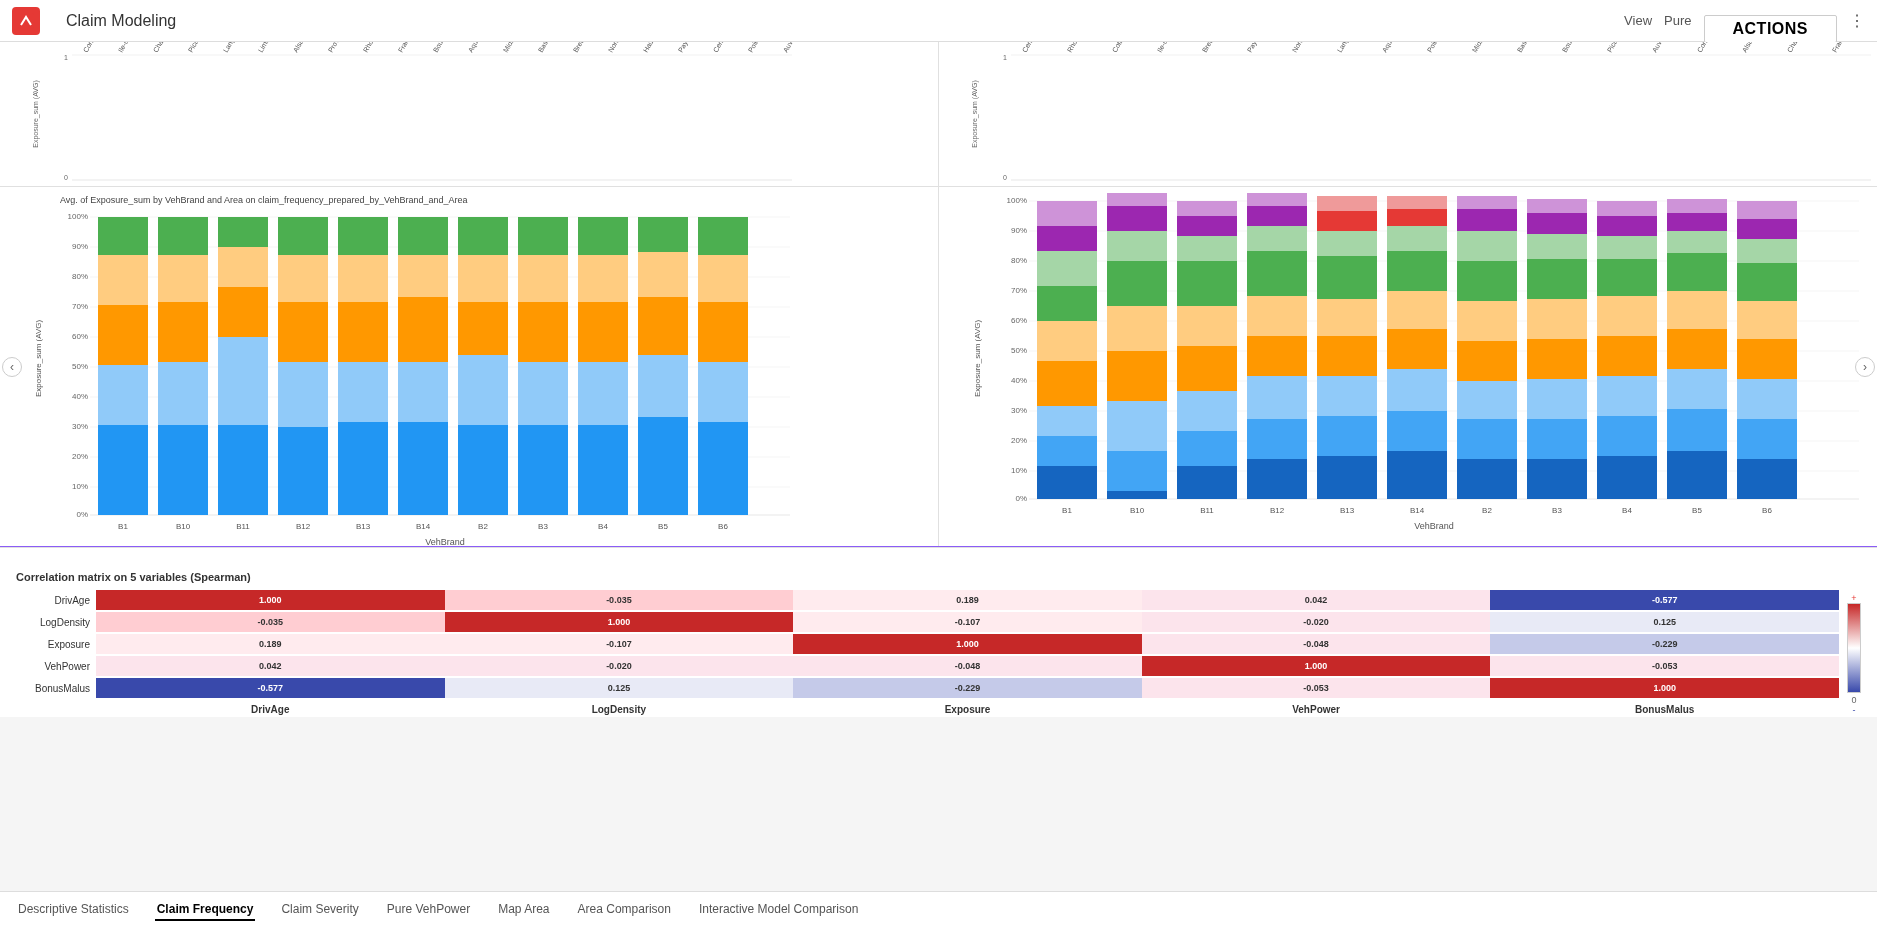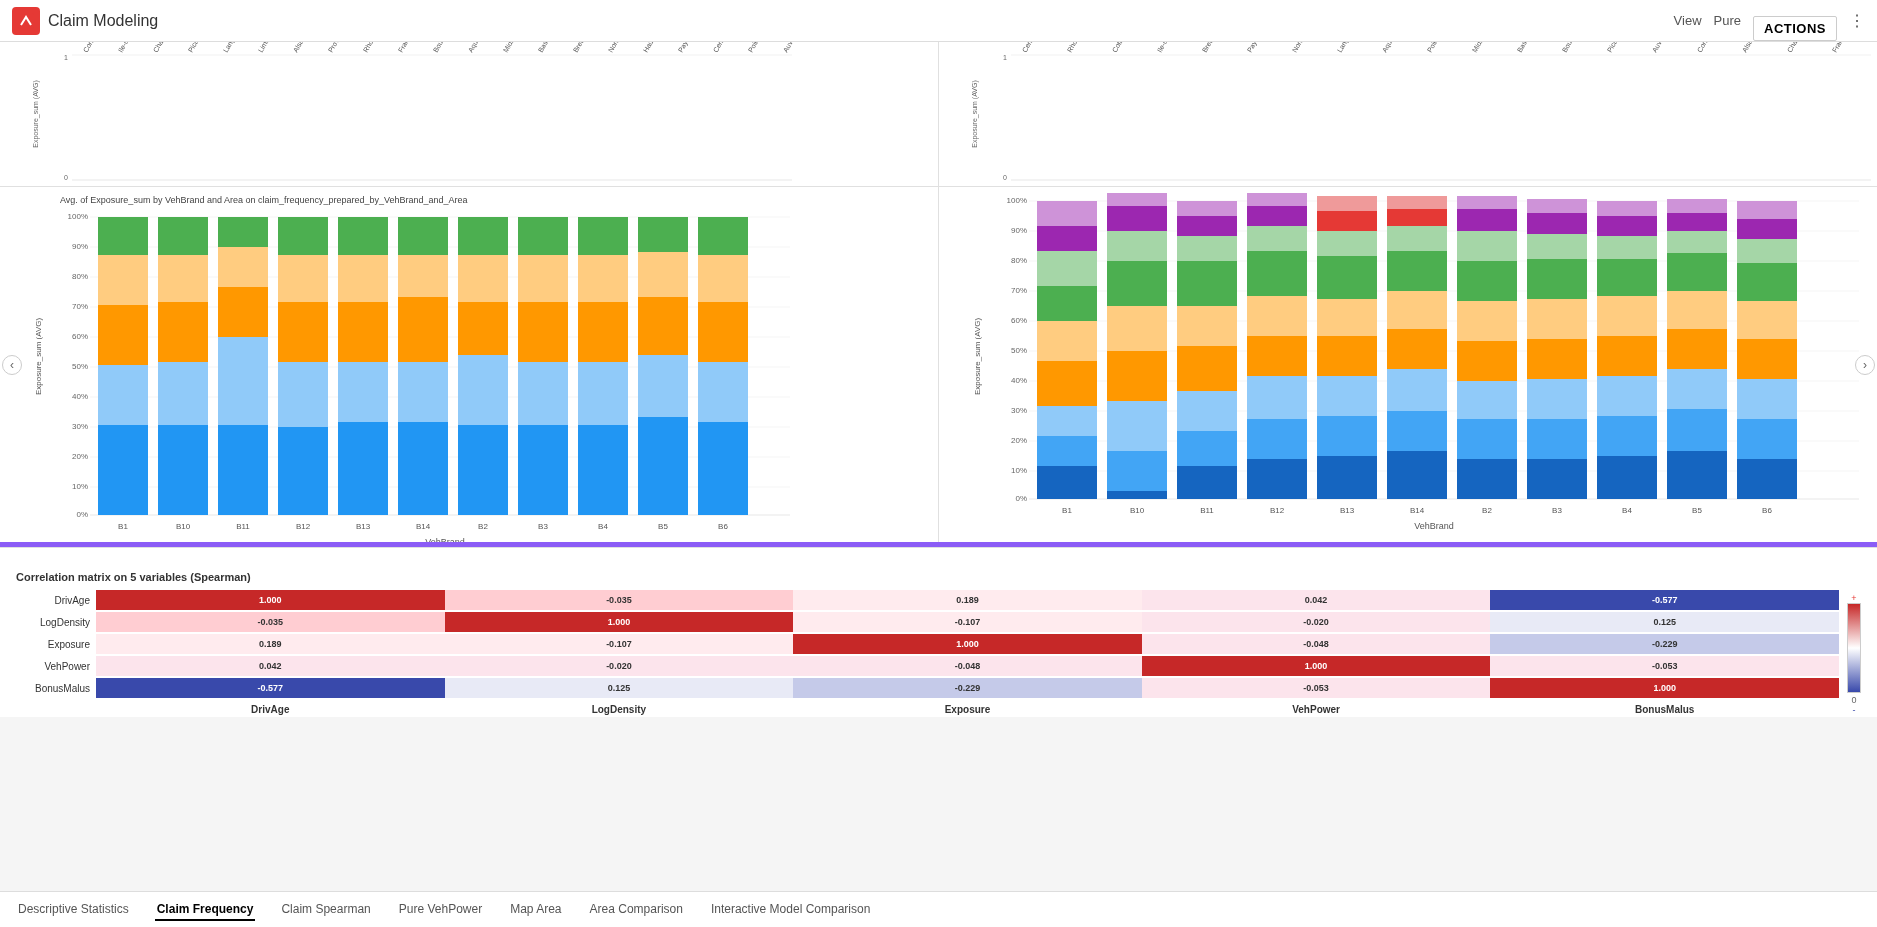--- a/index.html
+++ b/index.html
@@ -4,43 +4,43 @@
   <style>
     * { box-sizing: border-box; margin: 0; padding: 0; }
     body { font-family: Arial, sans-serif; background: #f5f5f5; color: #333; font-size: 12px; width: 1877px; height: 927px; overflow: hidden; }
 
     
     .header {
       display: flex; align-items: center; justify-content: space-between;
       background: #fff; height: 42px; padding: 0 12px;
       border-bottom: 1px solid #ddd;
     }
-    .header-left { display: flex; align-items: center; gap: 8px; }
+    .header-left { display: flex; align-items: center; gap: 26px; }
     .app-icon {
       width: 28px; height: 28px; background: #e53935; border-radius: 4px;
       display: flex; align-items: center; justify-content: center; color: #fff; font-size: 14px; font-weight: bold;
     }
     .header-title { font-size: 16px; font-weight: 400; }
     .header-right { display: flex; gap: 12px; }
     .header-btn { font-size: 13px; color: #555; background: none; border: none; cursor: pointer; }
     .actions-btn {
-      font-size: 13px; border: 1px solid #ccc; background: #fff; padding: 4px 10px;
+      font-size: 16px; border: 1px solid #ccc; background: #fff; padding: 4px 28px;
       border-radius: 2px; cursor: pointer; font-weight: 600; letter-spacing: 0.5px; margin-top: 16px;
     }
 
     
     .main { display: flex; flex-direction: column; height: calc(927px - 42px - 36px); overflow: hidden; }
 
     
     .top-row { display: flex; height: 145px; border-bottom: 1px solid #e0e0e0; }
     .top-chart { flex: 1; background: #fff; border-right: 1px solid #e0e0e0; position: relative; overflow: hidden; padding: 8px 8px 0 40px; }
     .top-chart:last-child { border-right: none; }
 
     
-    .mid-row { display: flex; height: 360px; border-bottom: 5px solid #8b5cf6; }
+    .mid-row { display: flex; height: 360px; border-bottom: 1px solid #8b5cf6; }
     .mid-chart { flex: 1; background: #fff; border-right: 1px solid #e0e0e0; position: relative; overflow: hidden; padding: 4px 8px 0 50px; }
     .mid-chart:last-child { border-right: none; }
 
     
     .bottom-row { height: 170px; background: #fff; border-top: 1px solid #e0e0e0; padding: 23px 16px; overflow: hidden; }
 
     
     .chart-title { font-size: 10px; color: #444; margin-bottom: 2px; }
 
     
@@ -561,21 +561,21 @@
 </div>
 
 <div class="tabs-bar">
   <div class="tab-item">
     <span>Descriptive Statistics</span>
   </div>
   <div class="tab-item active">
     <span>Claim Frequency</span>
   </div>
   <div class="tab-item">
-    <span>Claim Spearman</span>
+    <span>Claim Severity</span>
   </div>
   <div class="tab-item">
     <span>Pure VehPower</span>
   </div>
   <div class="tab-item">
     <span>Map Area</span>
   </div>
   <div class="tab-item">
     <span>Area Comparison</span>
   </div>

